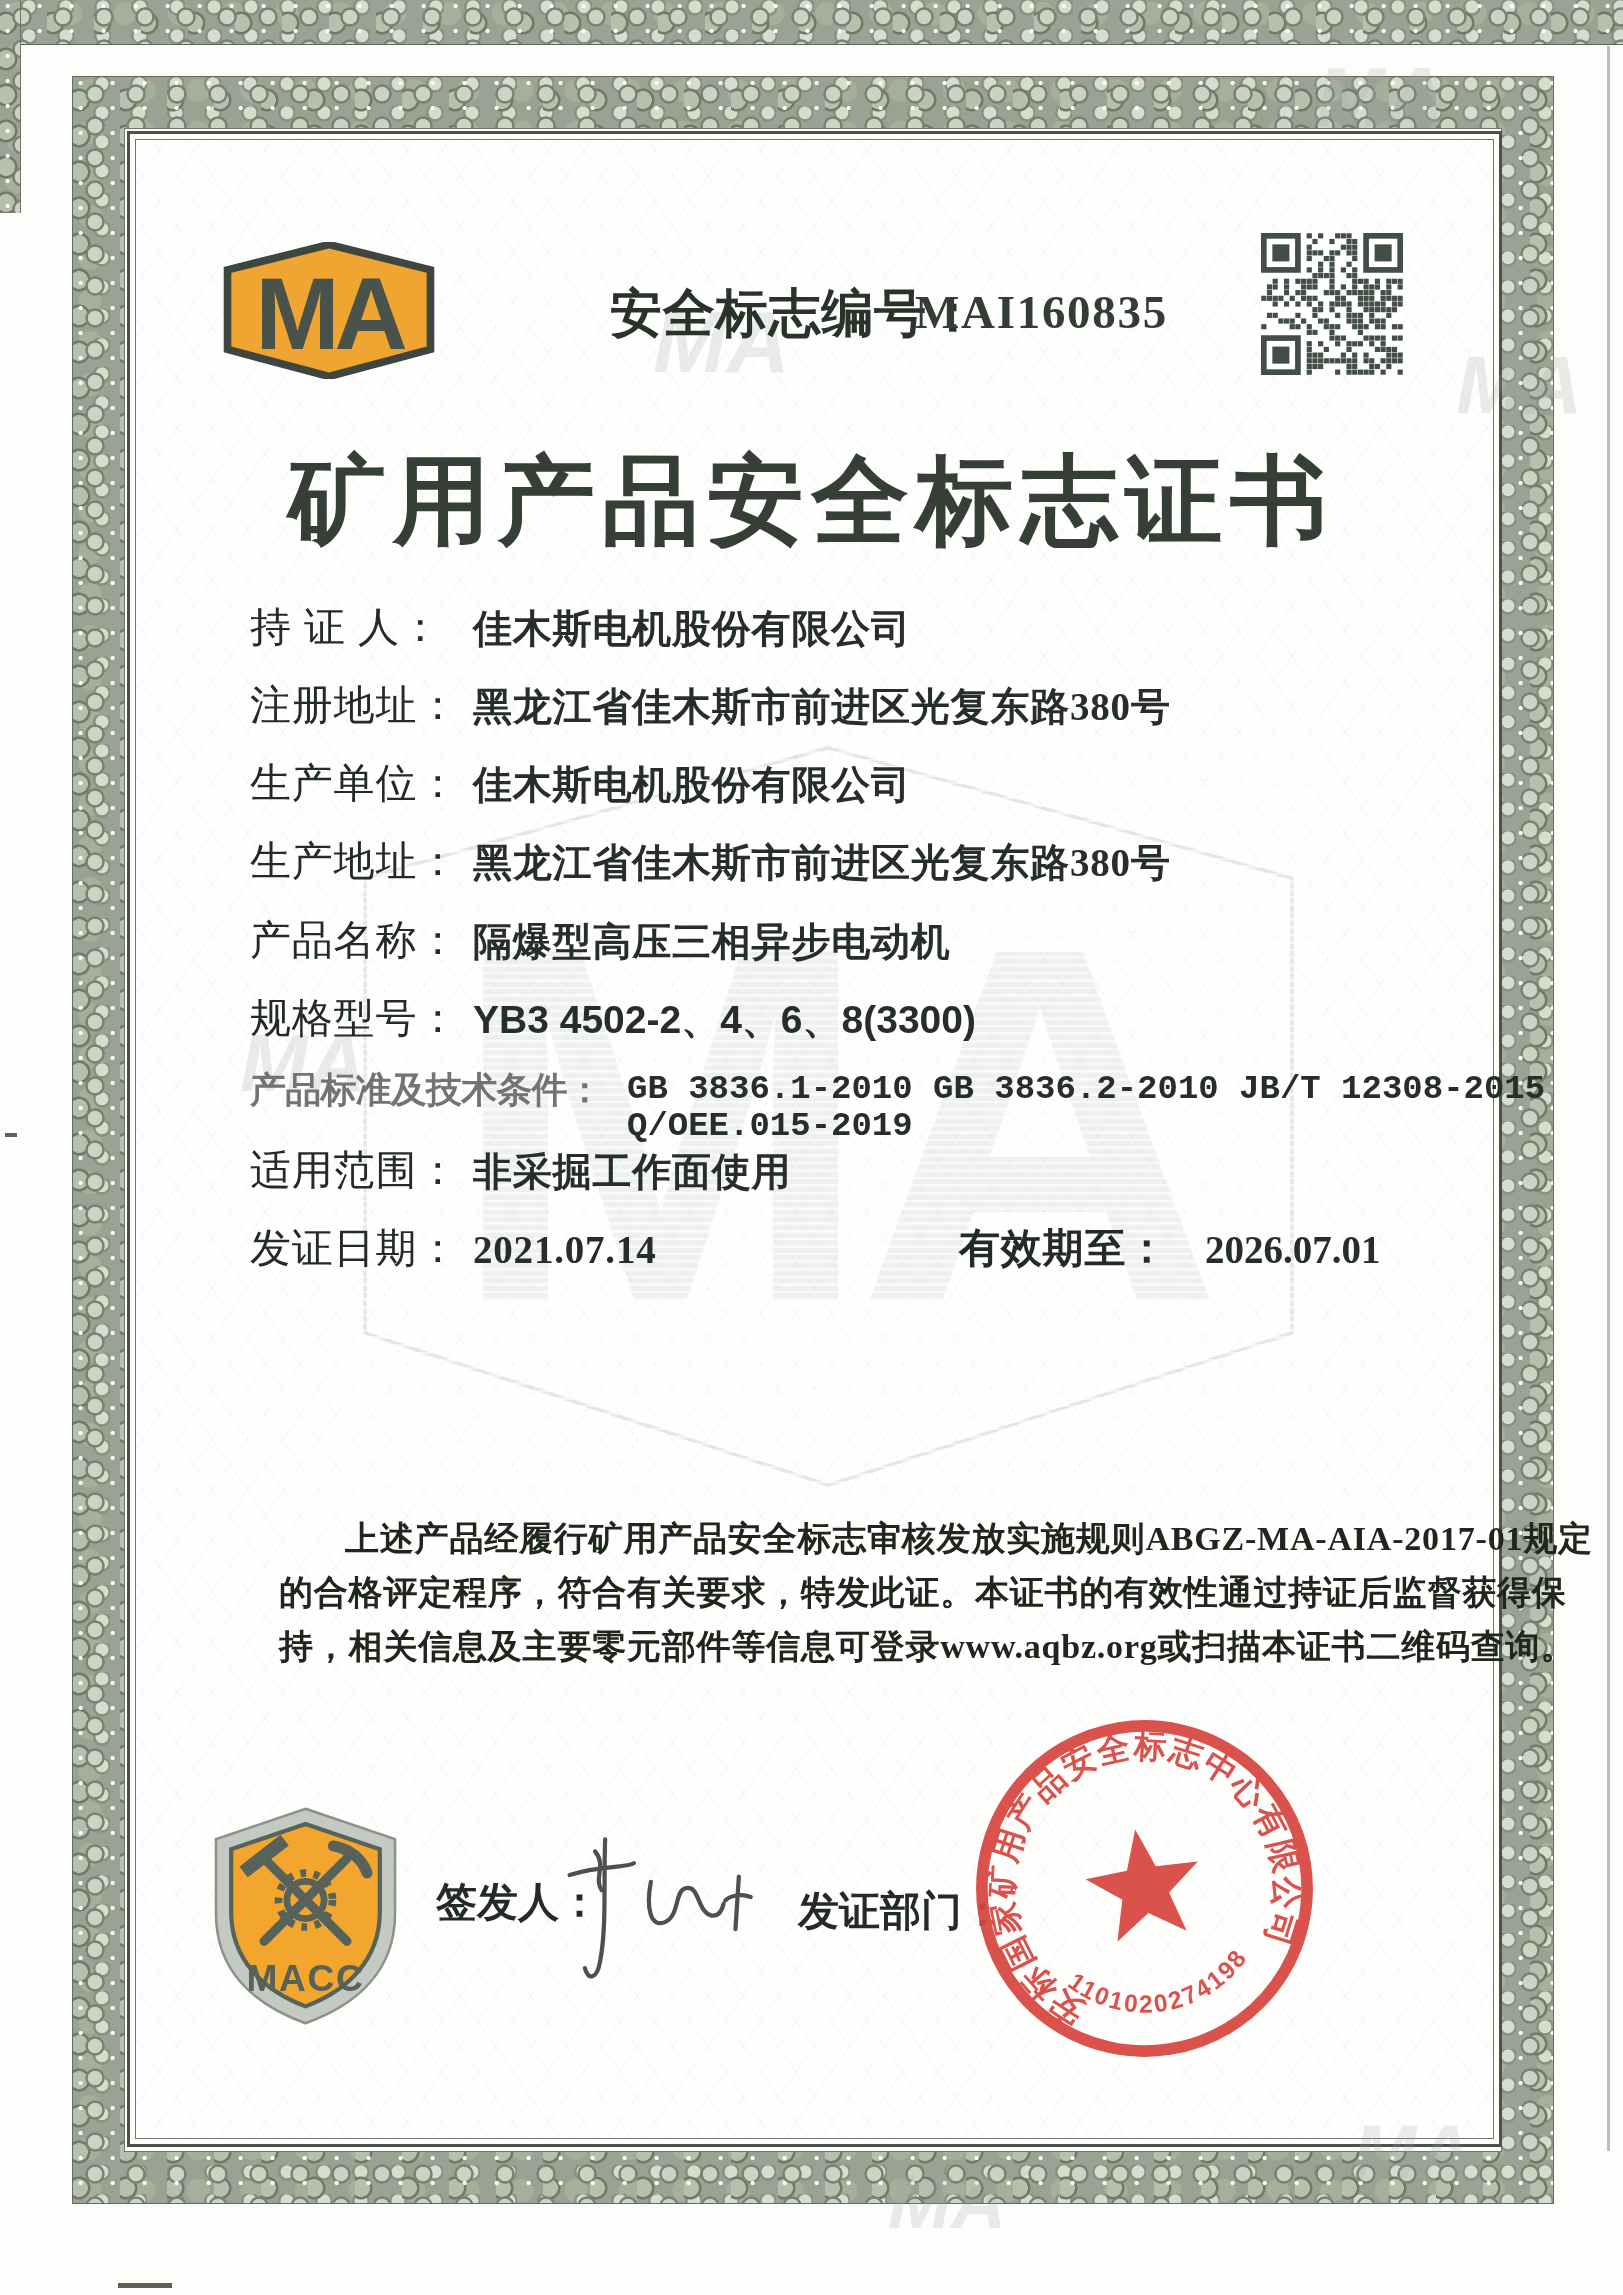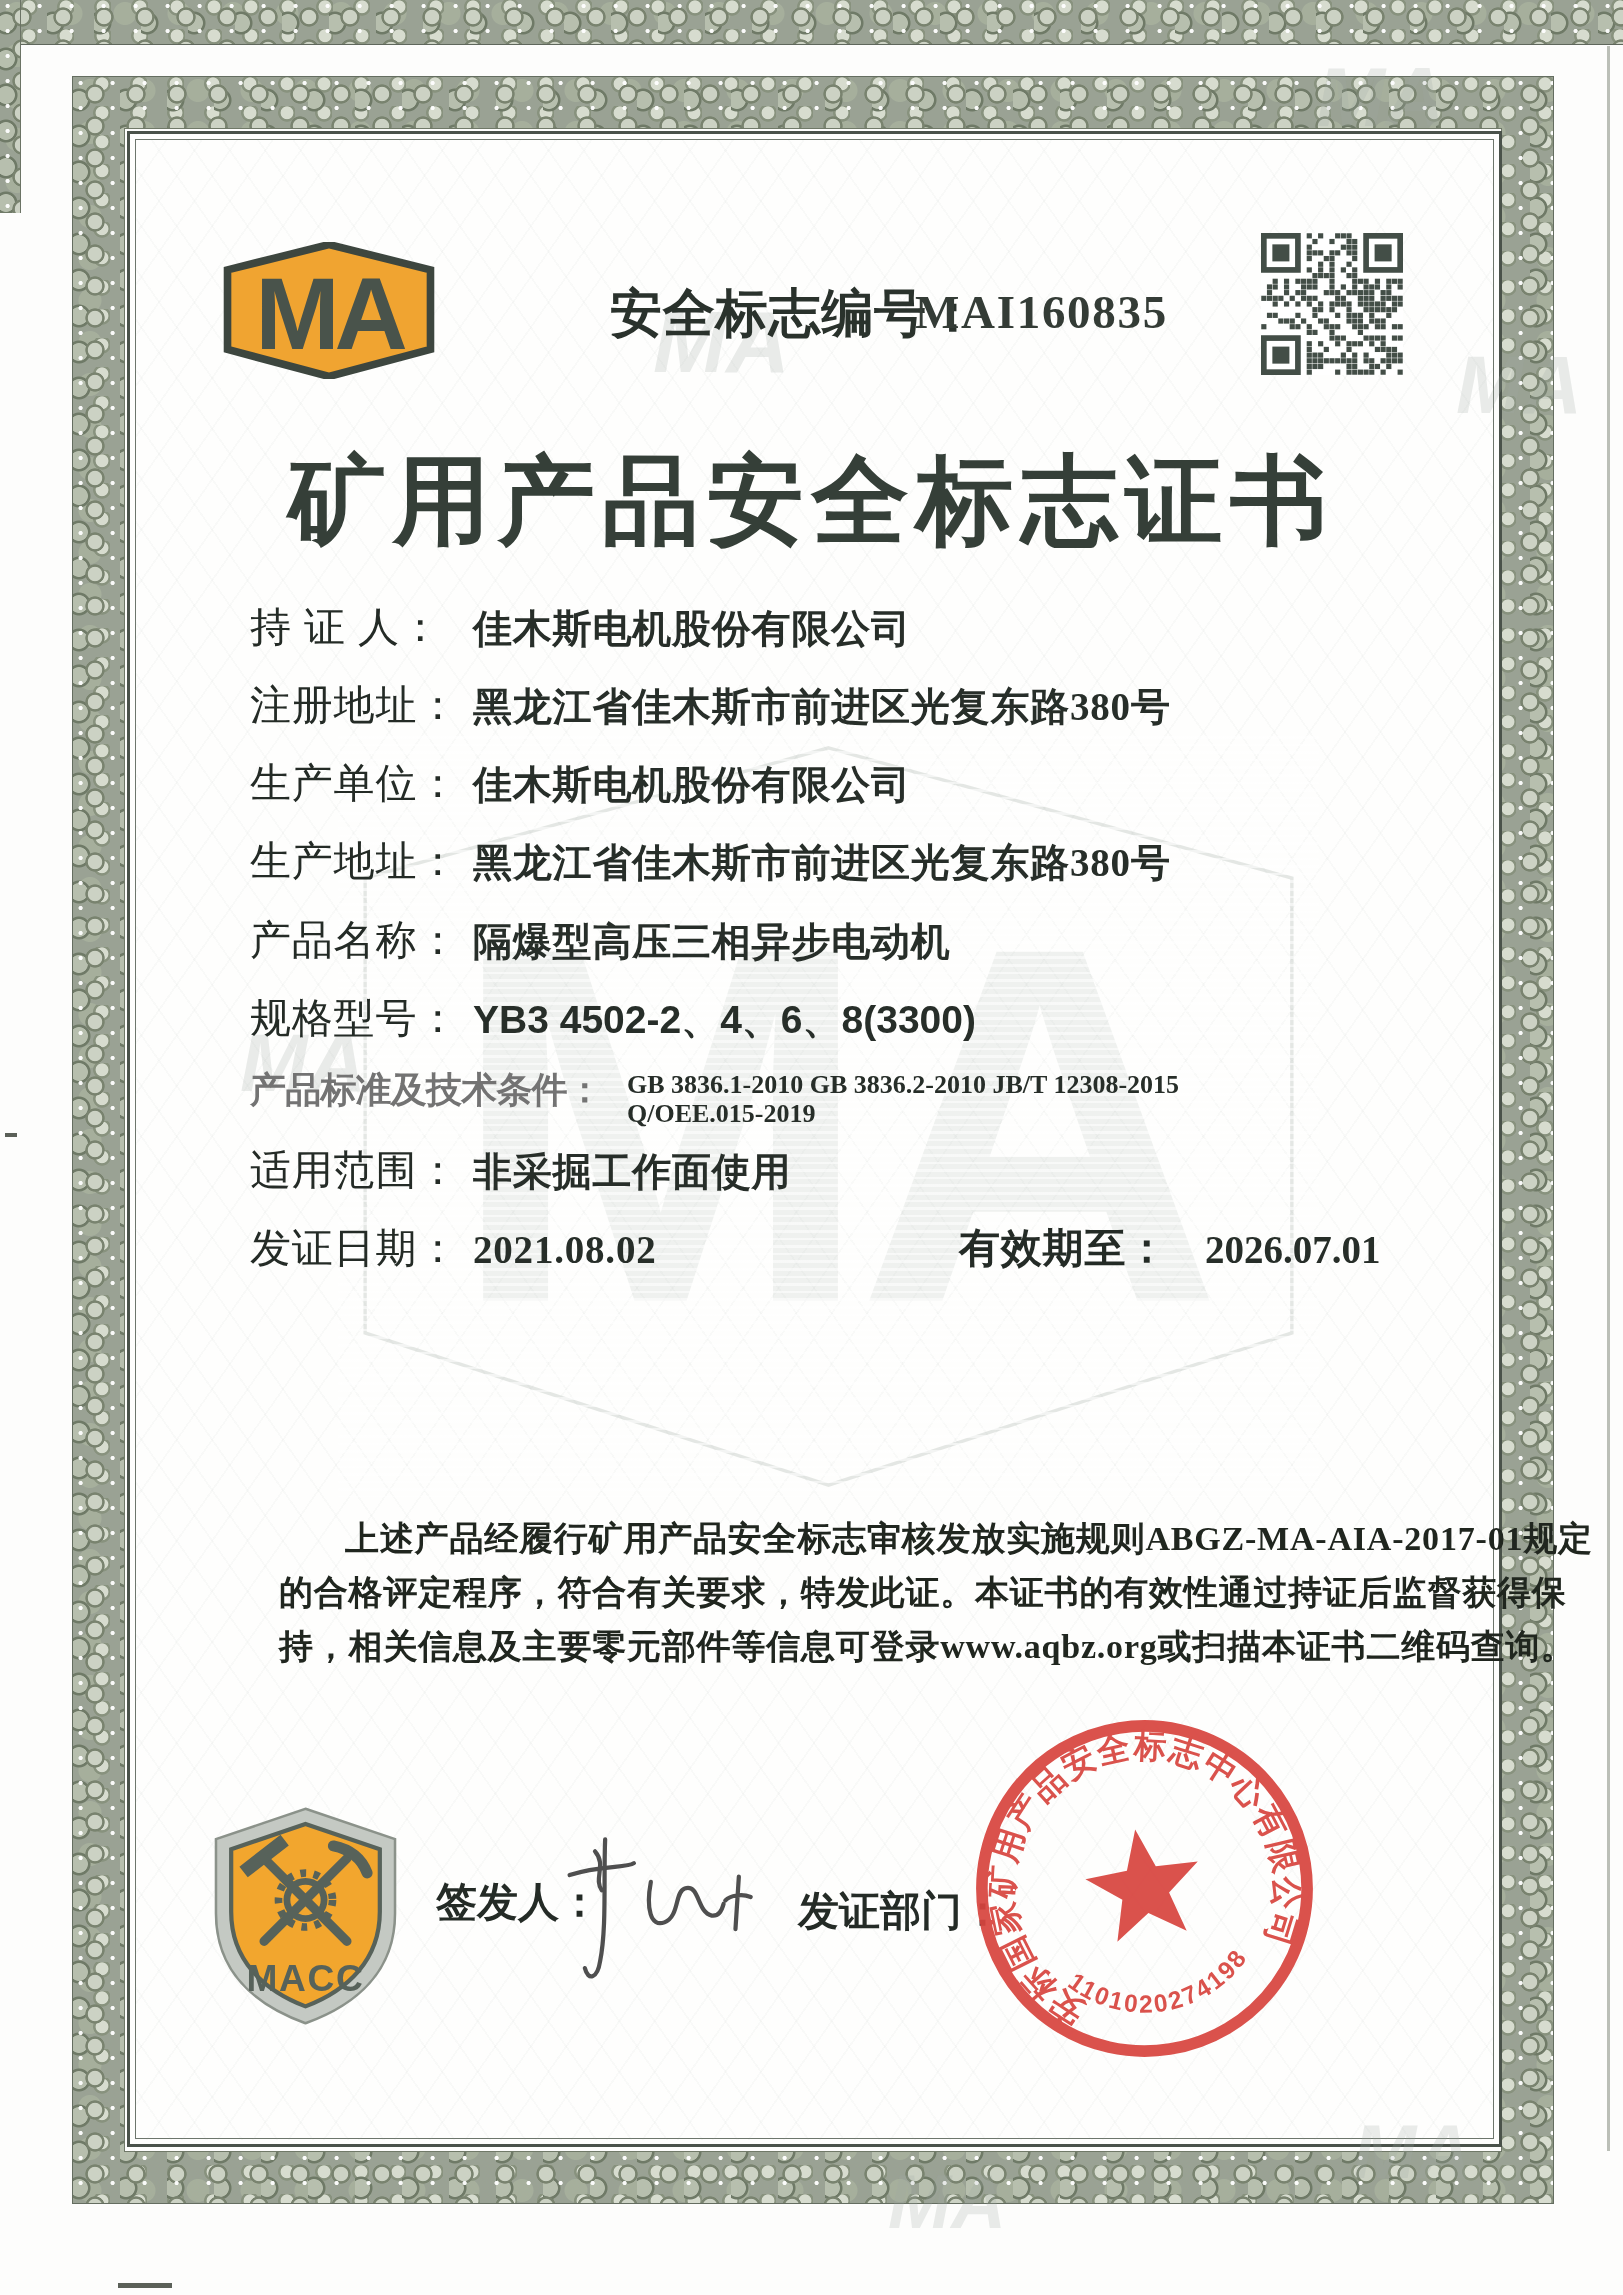--- a/index.html
+++ b/index.html
@@ -57,22 +57,22 @@
 
   .row{position:absolute;left:250px;width:1201px;white-space:nowrap;line-height:1;}
   .lbl{font-weight:400;font-size:41px;color:#242b26;letter-spacing:0.8px;}
   .lbl-sm{font-weight:700;font-size:36px;color:#737373;letter-spacing:-0.8px;}
   .val{position:absolute;left:223px;top:1.7px;font-family:"Liberation Serif",serif;
     font-weight:700;font-size:39px;color:#272e29;letter-spacing:0.8px;}
   .val-sans{font-family:"Liberation Sans",sans-serif;letter-spacing:0;}
   .val2a{position:absolute;left:709px;top:0;font-weight:700;font-size:41px;color:#242b26;letter-spacing:0.8px;}
   .val2b{position:absolute;left:955px;top:1.7px;font-family:"Liberation Serif",serif;
     font-weight:700;font-size:39px;color:#272e29;}
-  .vstack{position:absolute;left:377px;top:0;font-family:Liberation Serif, serif;
-    font-weight:700;font-size:26px;color:#272e29;line-height:1.0;}
+  .vstack{position:absolute;left:377px;top:0;font-family:Liberation Mono, monospace;
+    font-weight:700;font-size:34px;color:#272e29;line-height:1.0;}
   .vstack div{margin-bottom:2.5px;}
 
   .stmt{position:absolute;left:279px;width:1167px;white-space:nowrap;
     font-family:"Liberation Serif",serif;font-weight:600;font-size:34px;color:#20261f;
     letter-spacing:0.8px;line-height:1;}
 
   .shield{position:absolute;left:205px;top:1805px;width:201px;height:222px;}
   .signer-label{position:absolute;left:436px;top:1882px;font-size:41px;font-weight:700;color:#242b26;line-height:1;}
   .signature{position:absolute;left:551px;top:1819px;width:220px;height:178px;}
   .issuer-label{position:absolute;left:798px;top:1891px;font-size:41px;font-weight:700;color:#242b26;line-height:1;}
@@ -397,21 +397,21 @@
       <div>GB 3836.1-2010  GB 3836.2-2010 JB/T 12308-2015</div>
       <div>Q/OEE.015-2019</div>
     </span>
   </div>
   <div class="row" style="top:1150px;">
     <span class="lbl">适用范围：</span>
     <span class="val">非采掘工作面使用</span>
   </div>
   <div class="row" style="top:1228px;">
     <span class="lbl">发证日期：</span>
-    <span class="val">2021.08.02</span>
+    <span class="val">2021.07.14</span>
     <span class="val2a">有效期至：</span>
     <span class="val2b">2026.07.01</span>
   </div>
 
   <div class="stmt" style="top:1522px;text-indent:66px;">上述产品经履行矿用产品安全标志审核发放实施规则ABGZ-MA-AIA-2017-01规定</div>
   <div class="stmt" style="top:1576px;">的合格评定程序，符合有关要求，特发此证。本证书的有效性通过持证后监督获得保</div>
   <div class="stmt" style="top:1630px;">持，相关信息及主要零元部件等信息可登录www.aqbz.org或扫描本证书二维码查询。</div>
 
   <div class="shield">
     <svg width="201" height="222" viewBox="0 0 238 262">

